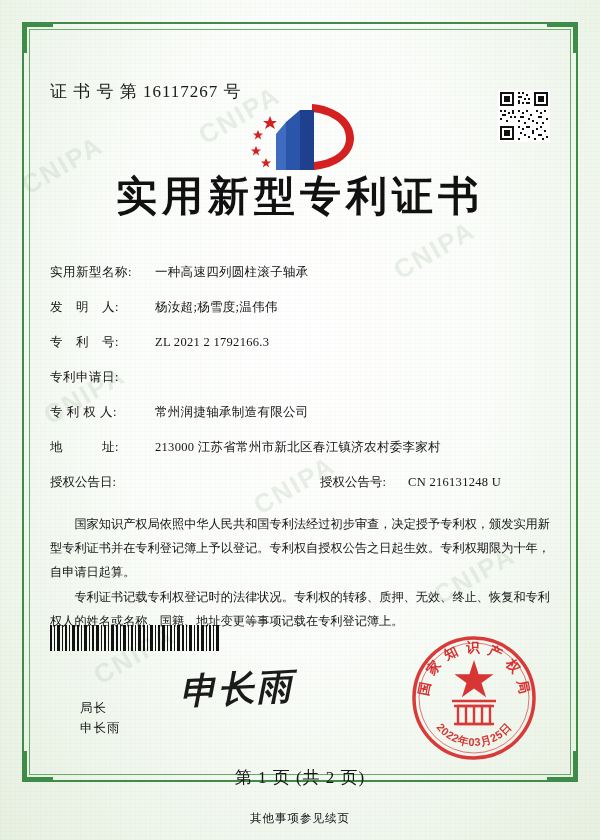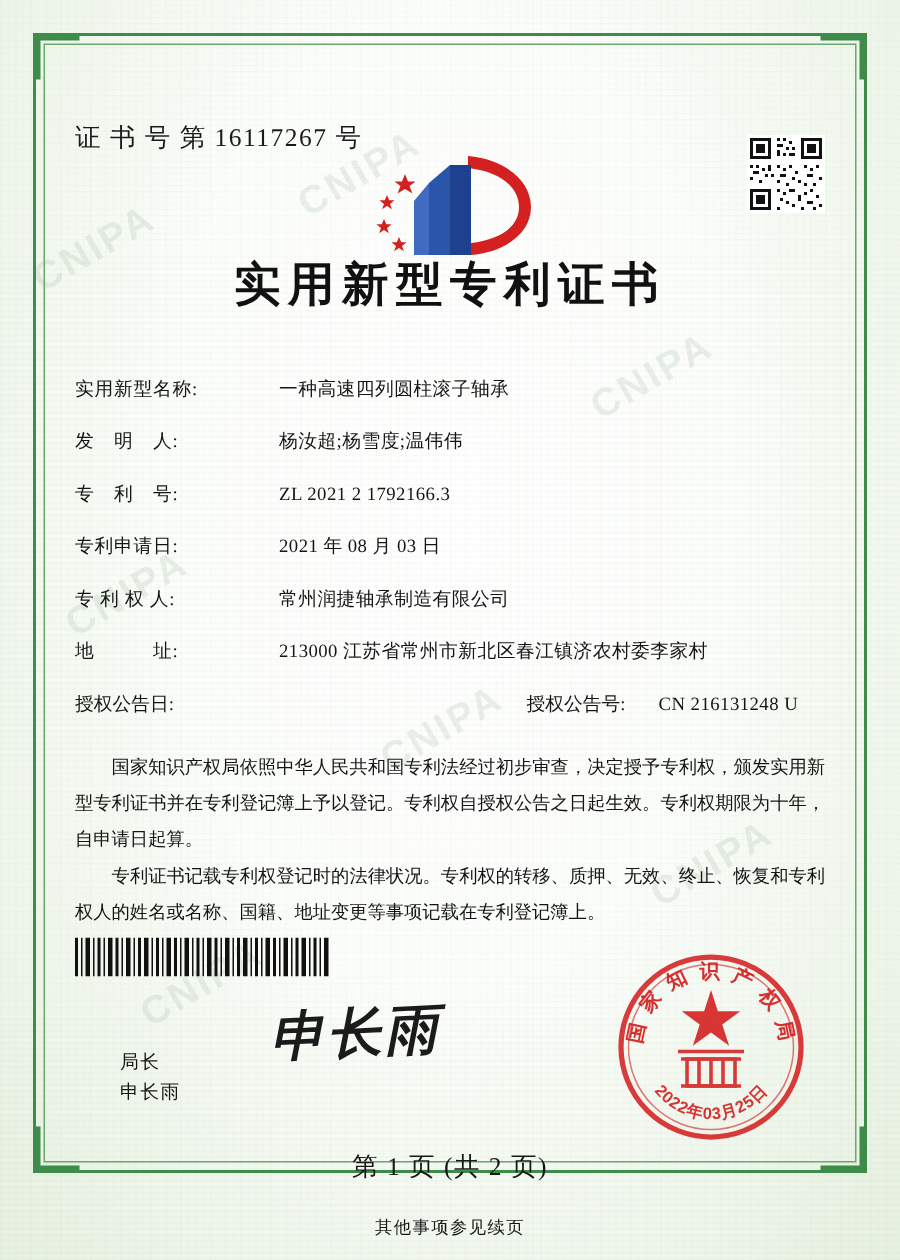--- a/index.html
+++ b/index.html
@@ -90,37 +90,36 @@
   }
   .qr {
     position: absolute;
     right: 0;
     top: 10px;
     width: 52px;
     height: 52px;
   }
   .title {
     text-align: center;
-    font-size: 31px;
+    font-size: 41px;
     font-weight: bold;
     letter-spacing: 5px;
     color: #111;
     margin-top: 66px;
     font-family: "Liberation Serif", "DejaVu Serif", serif;
   }
   .fields {
     margin-top: 40px;
     font-size: 12.5px;
     color: #151515;
   }
   .frow {
     display: flex;
     align-items: baseline;
     margin-bottom: 18px;
-    gap: 31px;
   }
   .flabel {
     width: 105px;
     flex: none;
     letter-spacing: 0.5px;
   }
   .fvalue {
     flex: 1;
     letter-spacing: 0.3px;
   }
@@ -317,21 +316,20 @@
         <div class="fvalue">杨汝超;杨雪度;温伟伟</div>
       </div>
 
       <div class="frow">
         <div class="flabel">专　利　号:</div>
         <div class="fvalue">ZL 2021 2 1792166.3</div>
       </div>
 
       <div class="frow">
         <div class="flabel">专利申请日:</div>
-        <div class="fvalue">2021 年 08 月 03 日</div>
       </div>
 
       <div class="frow">
         <div class="flabel">专 利 权 人:</div>
         <div class="fvalue">常州润捷轴承制造有限公司</div>
       </div>
 
       <div class="frow">
         <div class="flabel">地　　　址:</div>
         <div class="fvalue">213000 江苏省常州市新北区春江镇济农村委李家村</div>

